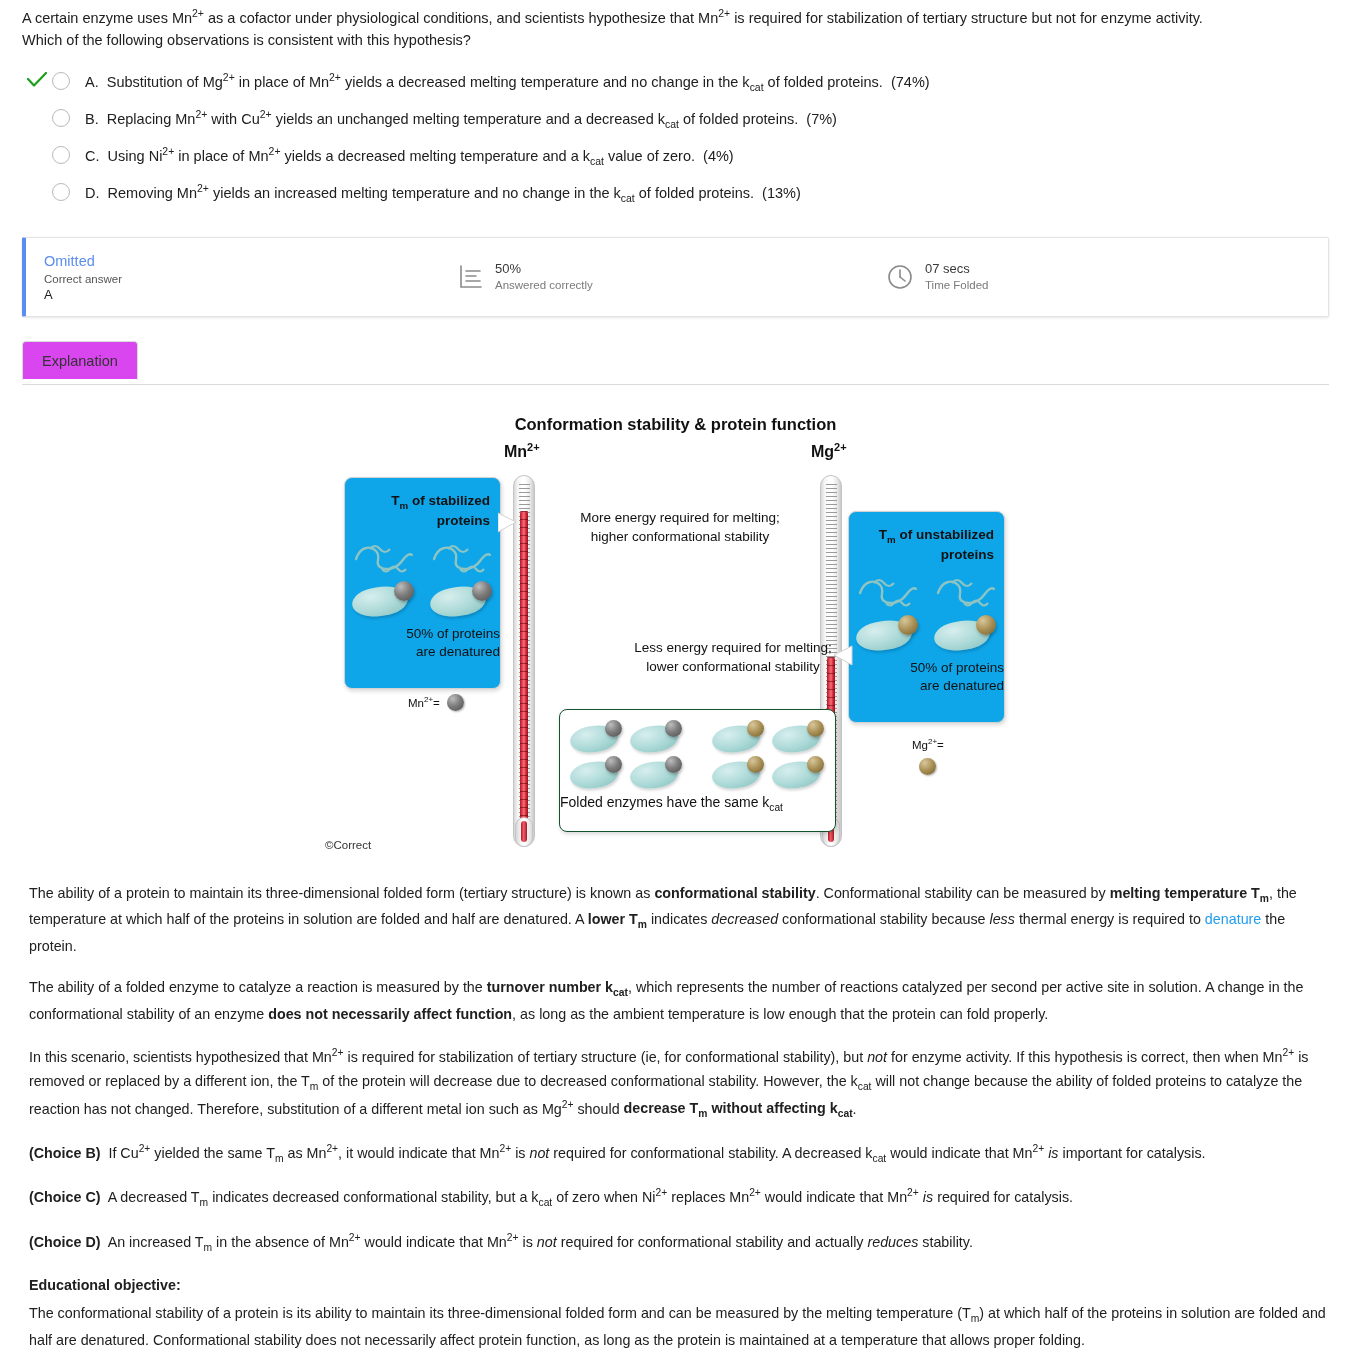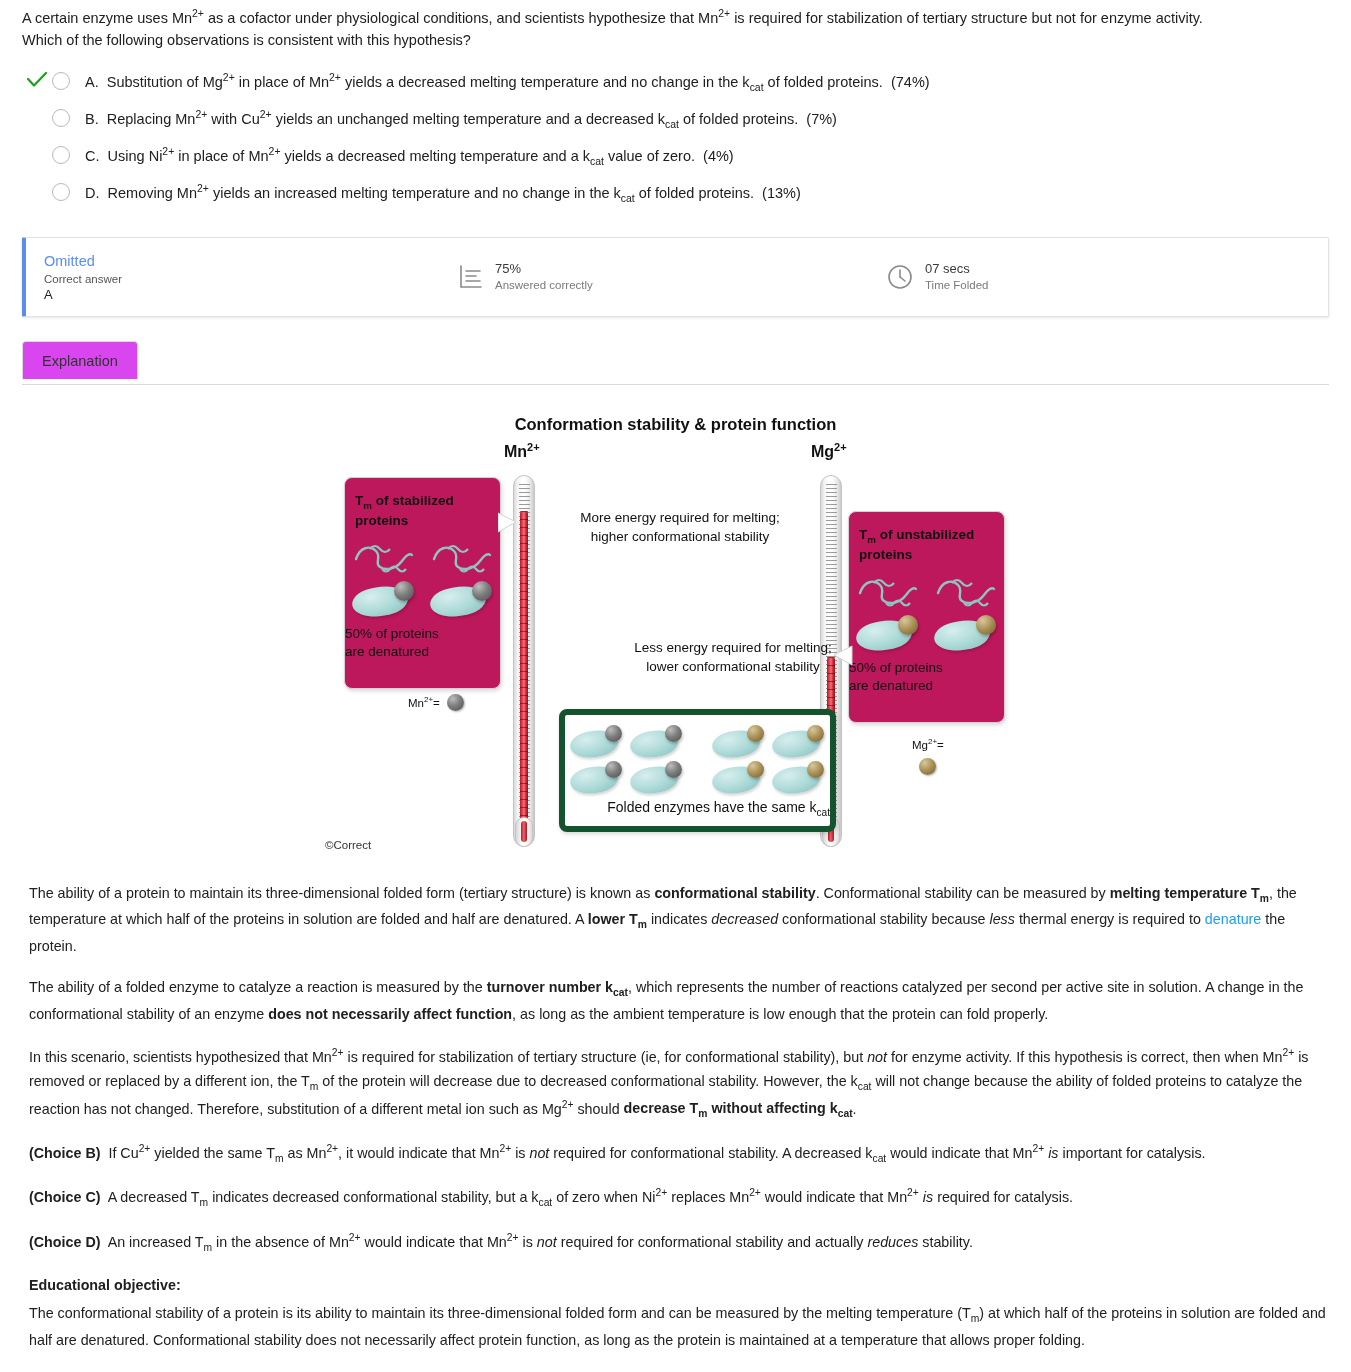--- a/index.html
+++ b/index.html
@@ -146,23 +146,23 @@
     position:absolute; left:5px; right:5px; top:3px; bottom:4px;
     border-radius:4px;
     background: linear-gradient(to right,#b81725,#ef5f6c 45%,#a81522);
   }
 
   
   .callout {
     position:absolute;
     border:1px solid #d2d2d2;
     border-radius:8px;
-    background:#be185d;
+    background:#0ea5e9;
     box-shadow: 1px 2px 4px rgba(0,0,0,.16);
-    text-align:left;
+    text-align:right;
   }
   .callout h4 {
     margin: 14px 10px 0 10px;
     font-size:13.5px; font-weight:bold; color:#111; line-height:1.35;
   }
   .callout .dn {
     font-size:13.5px; color:#111; line-height:1.35; margin-top: 8px;
   }
 
   .legend {
@@ -189,23 +189,23 @@
   .ion-mn { background: radial-gradient(circle at 34% 28%, #bdbdbd 0%, #7d7d7d 45%, #4c4c4c 100%); }
   .ion-mg { background: radial-gradient(circle at 34% 28%, #d8c79b 0%, #a88f55 48%, #6f5c2c 100%); }
   .dot { width:17px;height:17px;border-radius:50%; display:inline-block;
          box-shadow:1px 1px 2px rgba(0,0,0,.3); }
 
   .annot {
     position:absolute; font-size:13.5px; color:#111; text-align:center; line-height:1.4;
   }
   .kcat-box {
     position:absolute;
-    border:6px solid #14532d; border-radius:8px; background:#fff;
+    border:1px solid #14532d; border-radius:8px; background:#fff;
     box-shadow:1px 2px 4px rgba(0,0,0,.16);
-    text-align:right;
+    text-align:left;
   }
   .kcat-label { font-size:14px; color:#111; margin-top:6px; padding-bottom:10px; }
   .uworld { position:absolute; font-size:11.5px; color:#333; }
 
   
   .body-text { margin-top: 12px; }
   .body-text p {
     font-size: 14.3px;
     line-height: 1.72;
     color: #202020;
@@ -266,21 +266,21 @@
     </div>
 
     <div class="stat-item correct">
       <svg class="stat-icon" viewBox="0 0 30 30">
         <path d="M5 4 V25 H25" fill="none" stroke="#8a8a8a" stroke-width="1.6" stroke-linecap="round"></path>
         <line x1="10" y1="9" x2="24" y2="9" stroke="#8a8a8a" stroke-width="1.6" stroke-linecap="round"></line>
         <line x1="10" y1="14" x2="20" y2="14" stroke="#8a8a8a" stroke-width="1.6" stroke-linecap="round"></line>
         <line x1="10" y1="19" x2="24" y2="19" stroke="#8a8a8a" stroke-width="1.6" stroke-linecap="round"></line>
       </svg>
       <div>
-        <div class="stat-val">75%</div>
+        <div class="stat-val">50%</div>
         <div class="stat-lbl">Answered correctly</div>
       </div>
     </div>
 
     <div class="stat-item">
       <svg class="stat-icon" viewBox="0 0 30 30">
         <circle cx="14" cy="15" r="11" fill="none" stroke="#8a8a8a" stroke-width="1.6"></circle>
         <line x1="14" y1="15" x2="14" y2="8" stroke="#8a8a8a" stroke-width="1.6" stroke-linecap="round"></line>
         <line x1="14" y1="15" x2="19" y2="19" stroke="#8a8a8a" stroke-width="1.6" stroke-linecap="round"></line>
       </svg>

